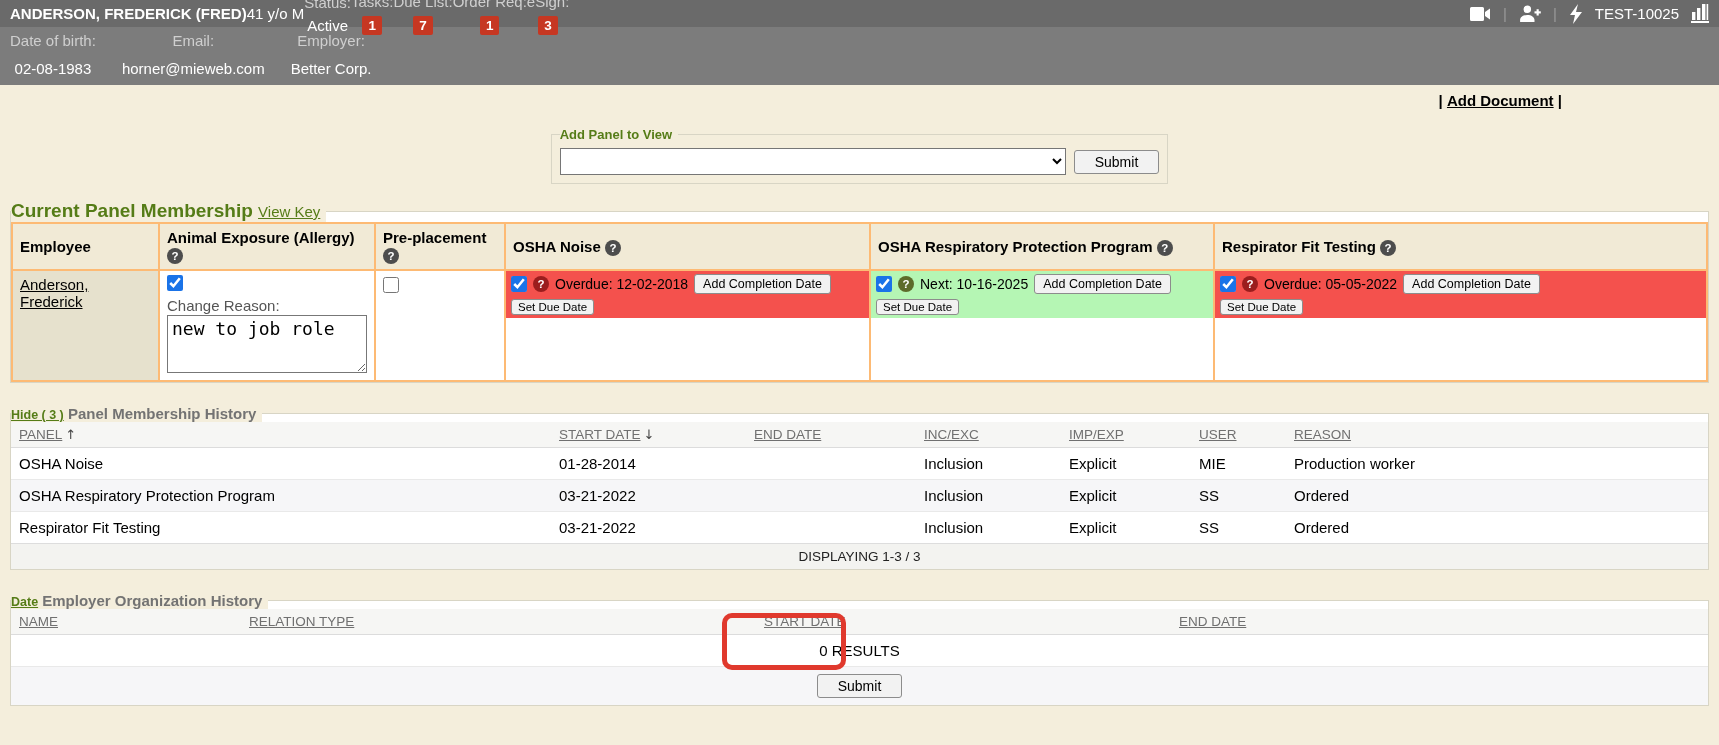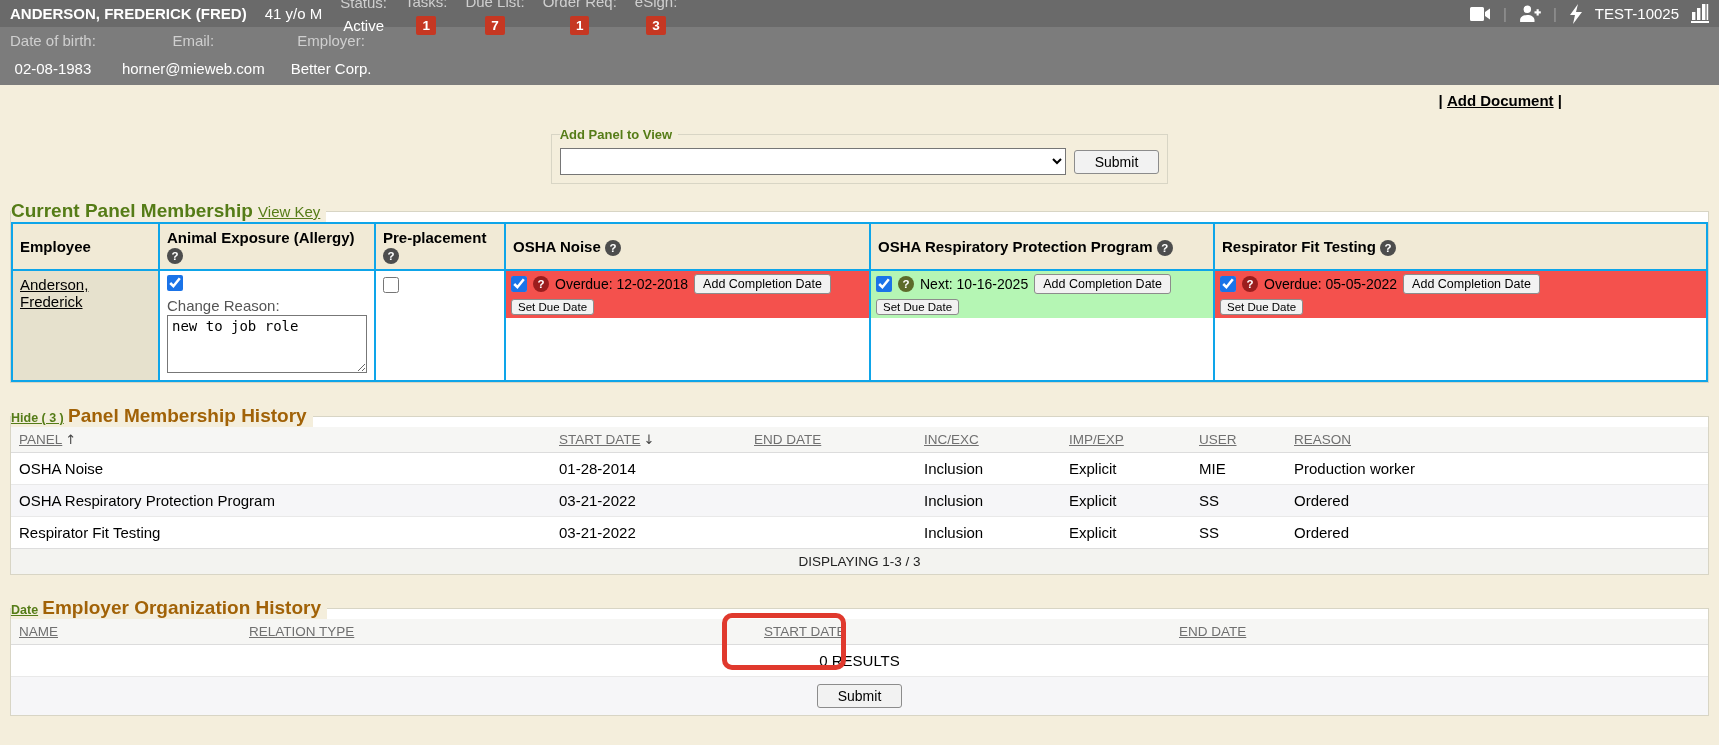--- a/index.html
+++ b/index.html
@@ -8,21 +8,21 @@
     position: relative;
     font-family: "Liberation Sans", sans-serif;
     background: #f4eedc;
     overflow: hidden;
     font-size: 15px;
     color: #000;
   }
   
   .topbar {
     height: 27px; background: #6a6a6a; color: #fff;
-    display: flex; align-items: center; padding: 0 10px; gap: 18px;
+    display: flex; align-items: center; padding: 0 10px; 
     font-size: 15px; white-space: nowrap;
   }
   .topbar .pname { font-weight: bold; }
   .grp { display: inline-flex; align-items: center; gap: 6px; flex-direction: column; }
   .lbl { color: #cfcfcf; }
   .badge {
     background: #c63722; color: #fff; font-weight: bold; font-size: 13.5px;
     padding: 1px 6px; border-radius: 2px; line-height: 17px; display:inline-block;
   }
   .topbar-right { margin-left: auto; display: inline-flex; align-items: center; gap: 12px; }
@@ -57,34 +57,34 @@
   .btn {
     background: #f2f2f2; border: 1px solid #8c8c8c; border-radius: 3px;
     font-family: inherit; font-size: 14px; padding: 3px 20px; cursor: pointer; color:#000;
   }
   .btn.sm { font-size: 12.5px; padding: 2px 8px; }
   .btn.xs { font-size: 11.5px; padding: 1px 6px; }
   
   .cpm { margin: 16px 10px 0 10px; padding: 0; background: #fff; }
   .cpm legend { font-size: 19px; background: #f4eedc; }
   .viewkey { font-size: 15px; color: #557c17; text-decoration: underline; cursor: pointer; }
-  table.cpm-table { width: 100%; border-collapse: separate; border-spacing: 2px; background: #0ea5e9; }
+  table.cpm-table { width: 100%; border-collapse: separate; border-spacing: 2px; background: #fdba74; }
   .cpm-table th {
     background: #f1ead6; text-align: left; vertical-align: top;
     font-size: 15px; font-weight: bold; padding: 5px 7px; height: 42px;
   }
   .cpm-table td { vertical-align: top; background: #fff; }
   td.emp-cell { background: #e6e1cd; padding: 5px 7px; }
   .emp-link { color: #000; text-decoration: underline; cursor: pointer; }
   .cpm-row { height: 102px; }
   .chg-label { color: #555; margin: 3px 0 1px 0; }
   .chg-cell { padding: 4px 7px; }
   textarea.chg-ta {
     width: 200px; height: 58px; font-family: "DejaVu Sans Mono", monospace;
-    font-size: 14px; border: 1px solid #777; padding: 2px 4px; resize: both; background:#fff;
+    font-size: 18px; border: 1px solid #777; padding: 2px 4px; resize: both; background:#fff;
   }
   .pp-cell { padding: 6px 7px; }
   .panel-cell { padding: 0; }
   .band { padding: 3px 5px 3px 5px; }
   .band.red { background: #f4514d; }
   .band.green { background: #b5f6b4; }
   .band-line1 { display: flex; align-items: center; gap: 6px; }
   .band-line2 { margin-top: 3px; }
   .status-text { font-size: 14px; }
   input[type="checkbox"] { width: 16px; height: 16px; accent-color: #1a73e8; cursor: pointer; }
@@ -94,21 +94,21 @@
     line-height: 16px; text-align: center; cursor: pointer; flex: 0 0 auto;
   }
   .help::before { content: "?"; }
   .help.hdr { vertical-align: middle; }
   .help.dark-red { background: #9b1d1d; }
   .help.dark-green { background: #5d6b2a; }
   
   .hist { margin: 22px 10px 0 10px; padding: 0; background: #fff; }
   .hist legend { background: #f4eedc; }
   .hide-link { font-size: 12.5px; color: #557c17; font-weight: bold; text-decoration: underline; cursor: pointer; }
-  .hist-title { font-size: 19px; color: #a16207; font-weight: bold; }
+  .hist-title { font-size: 15px; color: #737373; font-weight: bold; }
   table.hist-table { width: 100%; border-collapse: collapse; }
   .hist-table thead th {
     background: #f6f6f4; text-align: left; font-weight: normal; font-size: 13.5px;
     color: #707070; padding: 5px 8px; border-bottom: 1px solid #dcdcdc;
   }
   .hist-table thead th .hlink { color: #707070; text-decoration: underline; cursor: pointer; }
   .sort-ic { font-family: "DejaVu Sans", sans-serif; color: #444; font-size: 13px; margin-left: 3px; text-decoration: none; display:inline-block; }
   .hist-table tbody td { font-size: 15px; padding: 7px 8px; border-top: 1px solid #e9e9e9; background: #fff; }
   .hist-table tbody tr:nth-child(even) td { background: #f6f6f8; }
   .hist-table .tfoot-cell {

